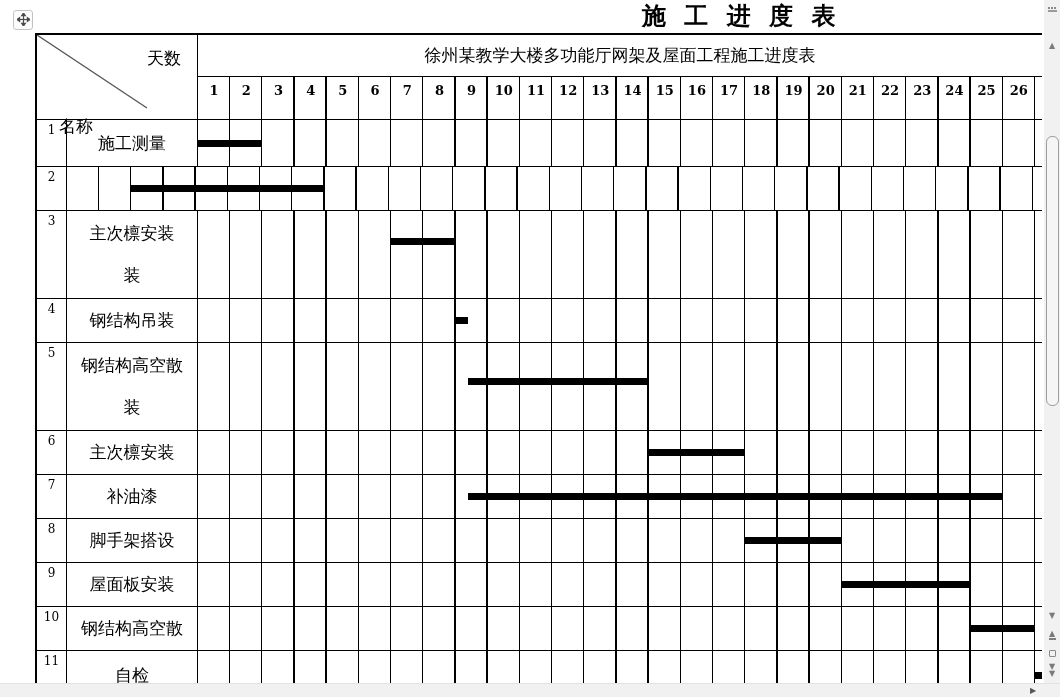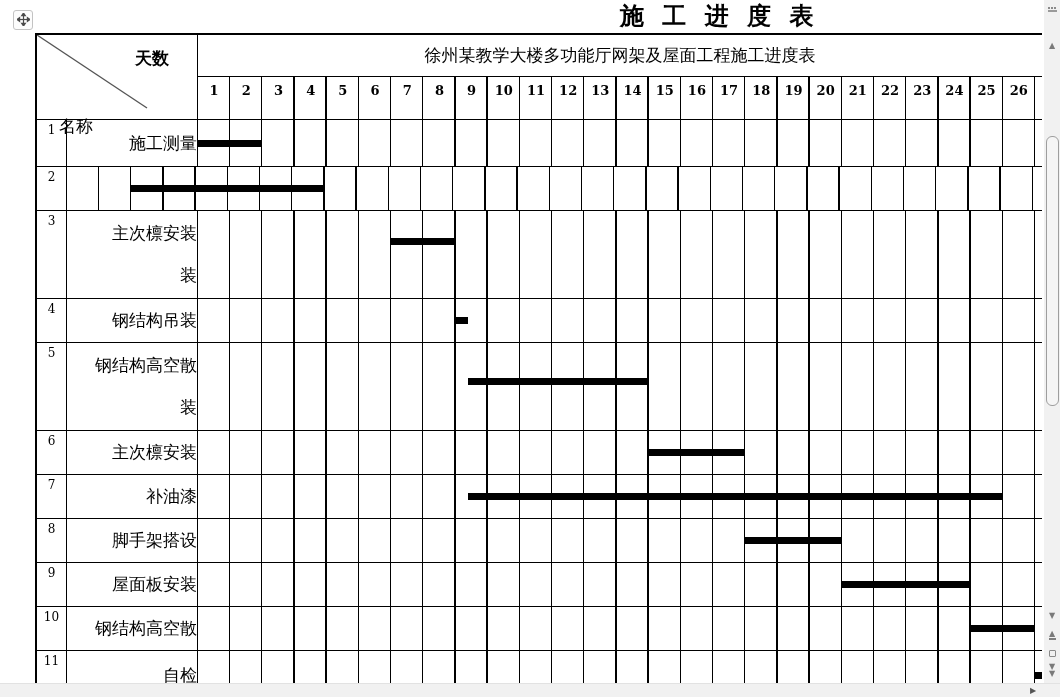--- a/index.html
+++ b/index.html
@@ -1,50 +1,50 @@
 <!DOCTYPE html>
 <html><head>
 <meta charset="utf-8">
 <style>
   html,body{margin:0;padding:0;background:#fff;}
   .screen{position:relative;width:1060px;height:697px;overflow:hidden;background:#fff;
           font-family:"DejaVu Serif","Liberation Serif",serif;color:#000;}
 
   
-  .doc-title{position:absolute;left:620px;top:0px;font-size:24px;font-weight:bold;
+  .doc-title{position:absolute;left:642px;top:0px;font-size:24px;font-weight:bold;
              letter-spacing:5px;white-space:pre;}
 
   
   .move-handle{position:absolute;left:13px;top:10px;width:20px;height:20px;background:#fcfcfc;
                border:1px solid #c3c3c3;border-radius:3px;display:flex;align-items:center;
                justify-content:center;box-sizing:border-box;cursor:move;}
 
   
   .gtable{position:absolute;left:35px;top:33px;width:1007px;height:650px;box-sizing:border-box;
           border-top:2px solid #000;border-left:2px solid #000;overflow:hidden;background:#fff;}
   .corner{position:absolute;left:0;top:0;width:161px;height:85px;box-sizing:border-box;
           border-right:1.5px solid #000;border-bottom:1.5px solid #000;}
   .corner svg{position:absolute;left:0;top:0;}
   .corner .lab{position:absolute;font-size:17px;}
-  .corner .lab.days{right:28px;top:12px;font-weight:bold;}
+  .corner .lab.days{right:16px;top:12px;}
   .corner .lab.names{left:22px;top:65px;margin-top:15px;}
   .spanhead{position:absolute;left:161px;top:0;width:844px;height:42px;box-sizing:border-box;
             border-bottom:1.5px solid #000;display:flex;align-items:center;justify-content:center;
             font-size:17px;}
   .daynums{position:absolute;left:161px;top:42px;width:844px;height:43px;box-sizing:border-box;
            border-bottom:1.5px solid #000;display:flex;
            background:repeating-linear-gradient(to right,transparent 0,transparent 30.8px,#000 30.8px,#000 32.2px);}
   .daynums .dn{width:32.2px;flex:0 0 32.2px;text-align:center;padding-top:6px;
                font-weight:bold;font-size:13px;box-sizing:border-box;}
   .rows{position:absolute;left:0;top:85px;width:1005px;}
   .trow{display:flex;box-sizing:border-box;border-bottom:1.5px solid #000;}
   .numcell{width:30px;flex:0 0 30px;box-sizing:border-box;border-right:1.5px solid #000;
            text-align:center;padding-top:3px;font-size:12px;}
   .namecell{width:131px;flex:0 0 131px;box-sizing:border-box;border-right:1.5px solid #000;
-            display:flex;flex-direction:column;justify-content:space-around;align-items:flex-end;
+            display:flex;flex-direction:column;justify-content:space-around;align-items:center;
             font-size:17px;padding:2px 0;}
   .dayarea{flex:1 1 auto;position:relative;
            background:repeating-linear-gradient(to right,transparent 0,transparent 30.8px,#000 30.8px,#000 32.2px);}
   .gbar{position:absolute;height:7px;background:#000;}
 
   
   .vscroll{position:absolute;left:1044px;top:0;width:16px;height:683px;background:#f1f1f1;}
   .sbtn{position:absolute;left:0;width:16px;display:flex;flex-direction:column;align-items:center;
         justify-content:center;color:#7a7a7a;cursor:default;}
   .glyph{font-family:"DejaVu Sans","Liberation Sans",sans-serif;font-size:8px;line-height:7px;color:#7a7a7a;}

